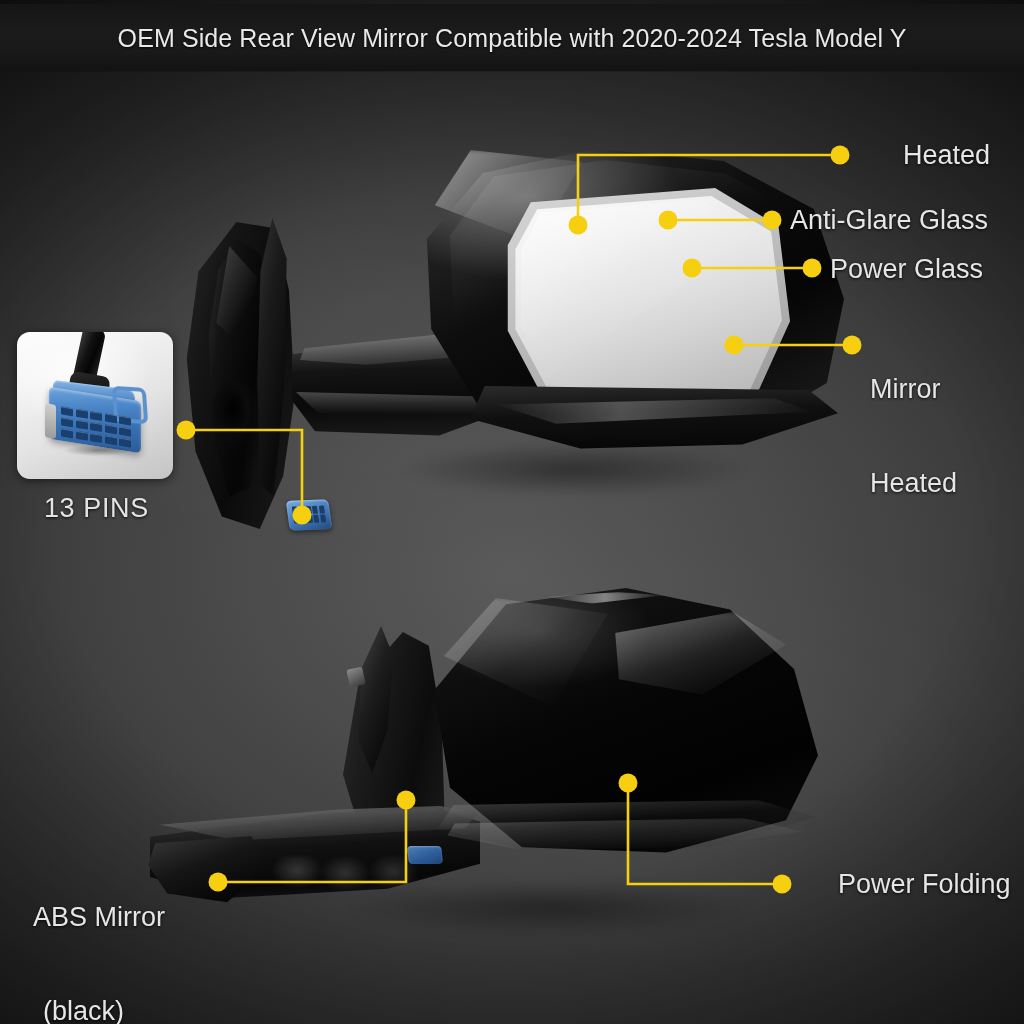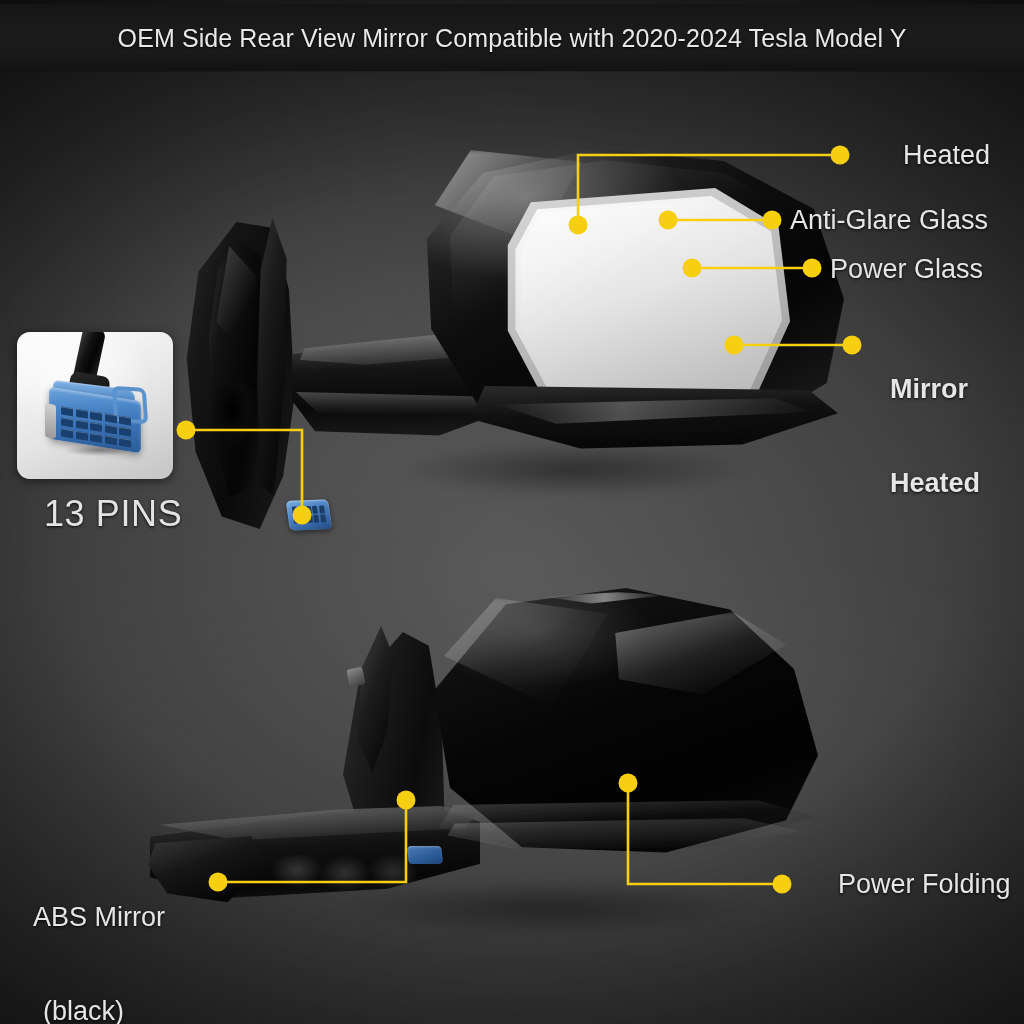--- a/index.html
+++ b/index.html
@@ -59,21 +59,21 @@
   
   .layer{position:absolute;left:0;top:0;width:1024px;height:1024px;}
   .prodlayer{z-index:10;}
 
   
   .label{
     position:absolute;color:#e6e6e6;font-size:27px;line-height:1.16;
     white-space:pre;text-shadow:0 1px 3px rgba(0,0,0,.9);z-index:32;
   }
   .pinlabel{
-    position:absolute;color:#e3e3e3;font-size:36px;letter-spacing:.6px;
+    position:absolute;color:#e3e3e3;font-size:27px;letter-spacing:.6px;
     text-shadow:0 1px 3px rgba(0,0,0,.9);z-index:32;white-space:pre;
   }
 
   
   .inset-card{
     position:absolute;left:17px;top:332px;width:156px;height:147px;
     border-radius:13px;overflow:hidden;z-index:26;
     background:linear-gradient(155deg,#fdfdfd 0%,#f3f3f3 26%,#e4e4e4 56%,#d2d2d2 80%,#c4c4c4 100%);
     box-shadow:0 2px 10px rgba(0,0,0,.55);
   }
@@ -496,21 +496,21 @@
       <circle cx="782" cy="884" r="9.5"></circle>
     </g>
   </svg>
 
   <div class="label" style="left:856px; top:140px;margin-left:47px;">Heated</div>
 
   <div class="label" style="left:830px; top:254px;">Power Glass</div>
 
   <div class="label" style="left:790px; top:205px;">Anti-Glare Glass</div>
 
-  <div class="label" style="left:890px; top:311px;font-weight:bold;">
+  <div class="label" style="left:870px; top:311px;">
     <div>Mirror</div>
     <div>Heated</div>
   </div>
 
   <div class="label" style="left:33px; top:839px;">
     <div>ABS Mirror</div>
     <div style="padding-left:10px;">(black)</div>
   </div>
 
   <div class="label" style="left:838px; top:869px;">Power Folding</div>

